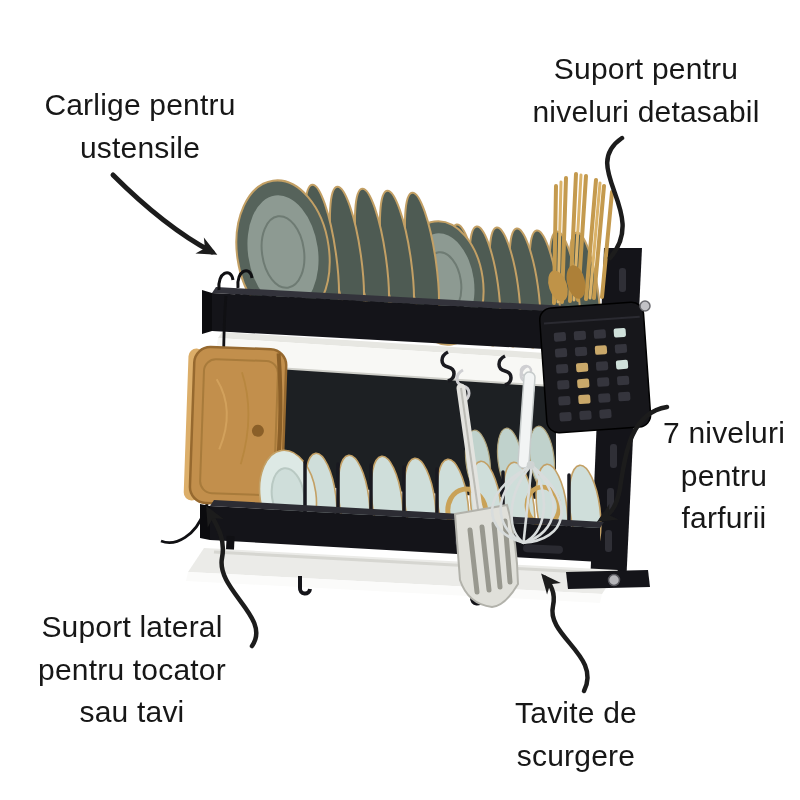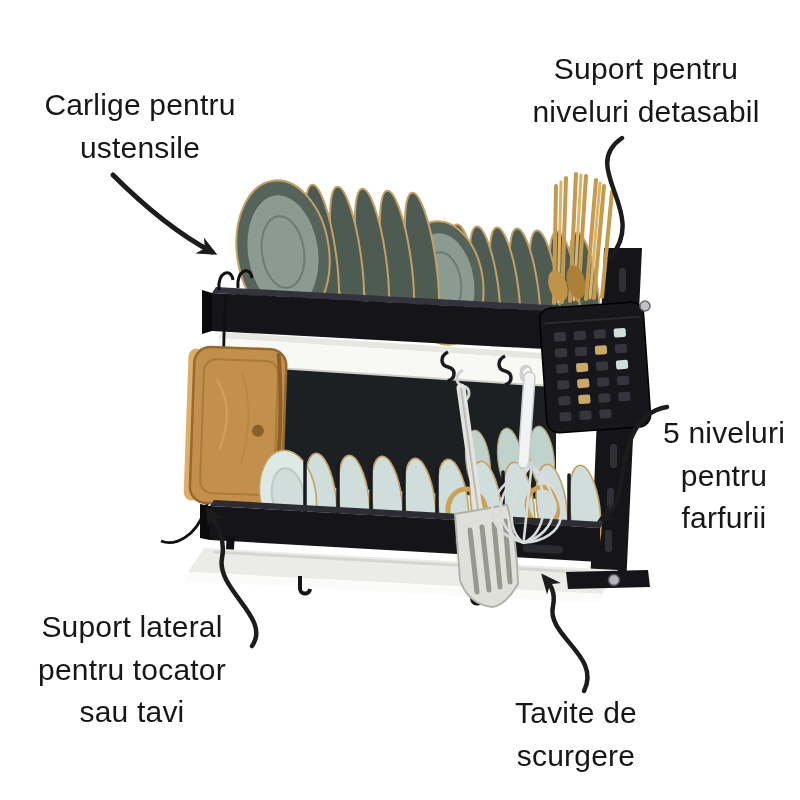--- a/index.html
+++ b/index.html
@@ -254,21 +254,21 @@
     <path d="M667,407 C630,413 625,455 620,488 C617,505 612,513 602,519" stroke-width="4.5" marker-end="url(#ah)"></path>
     <path d="M252,646 C272,618 216,590 222,558 C226,538 216,524 209,511" stroke-width="4.5" marker-end="url(#ah)"></path>
     <path d="M584,691 C602,656 546,636 553,606 C556,592 550,584 545,578" stroke-width="4.5" marker-end="url(#ah)"></path>
   </g>
 </svg>
 
 <div class="label" id="lab-hooks">Carlige pentru
 ustensile</div>
 <div class="label" id="lab-cutlery">Suport pentru
 niveluri detasabil</div>
-<div class="label" id="lab-levels">5 niveluri
+<div class="label" id="lab-levels">7 niveluri
 pentru
 farfurii</div>
 <div class="label" id="lab-side">Suport lateral
 pentru tocator
 sau tavi</div>
 <div class="label" id="lab-trays">Tavite de
 scurgere</div>
 
 </div>
 

